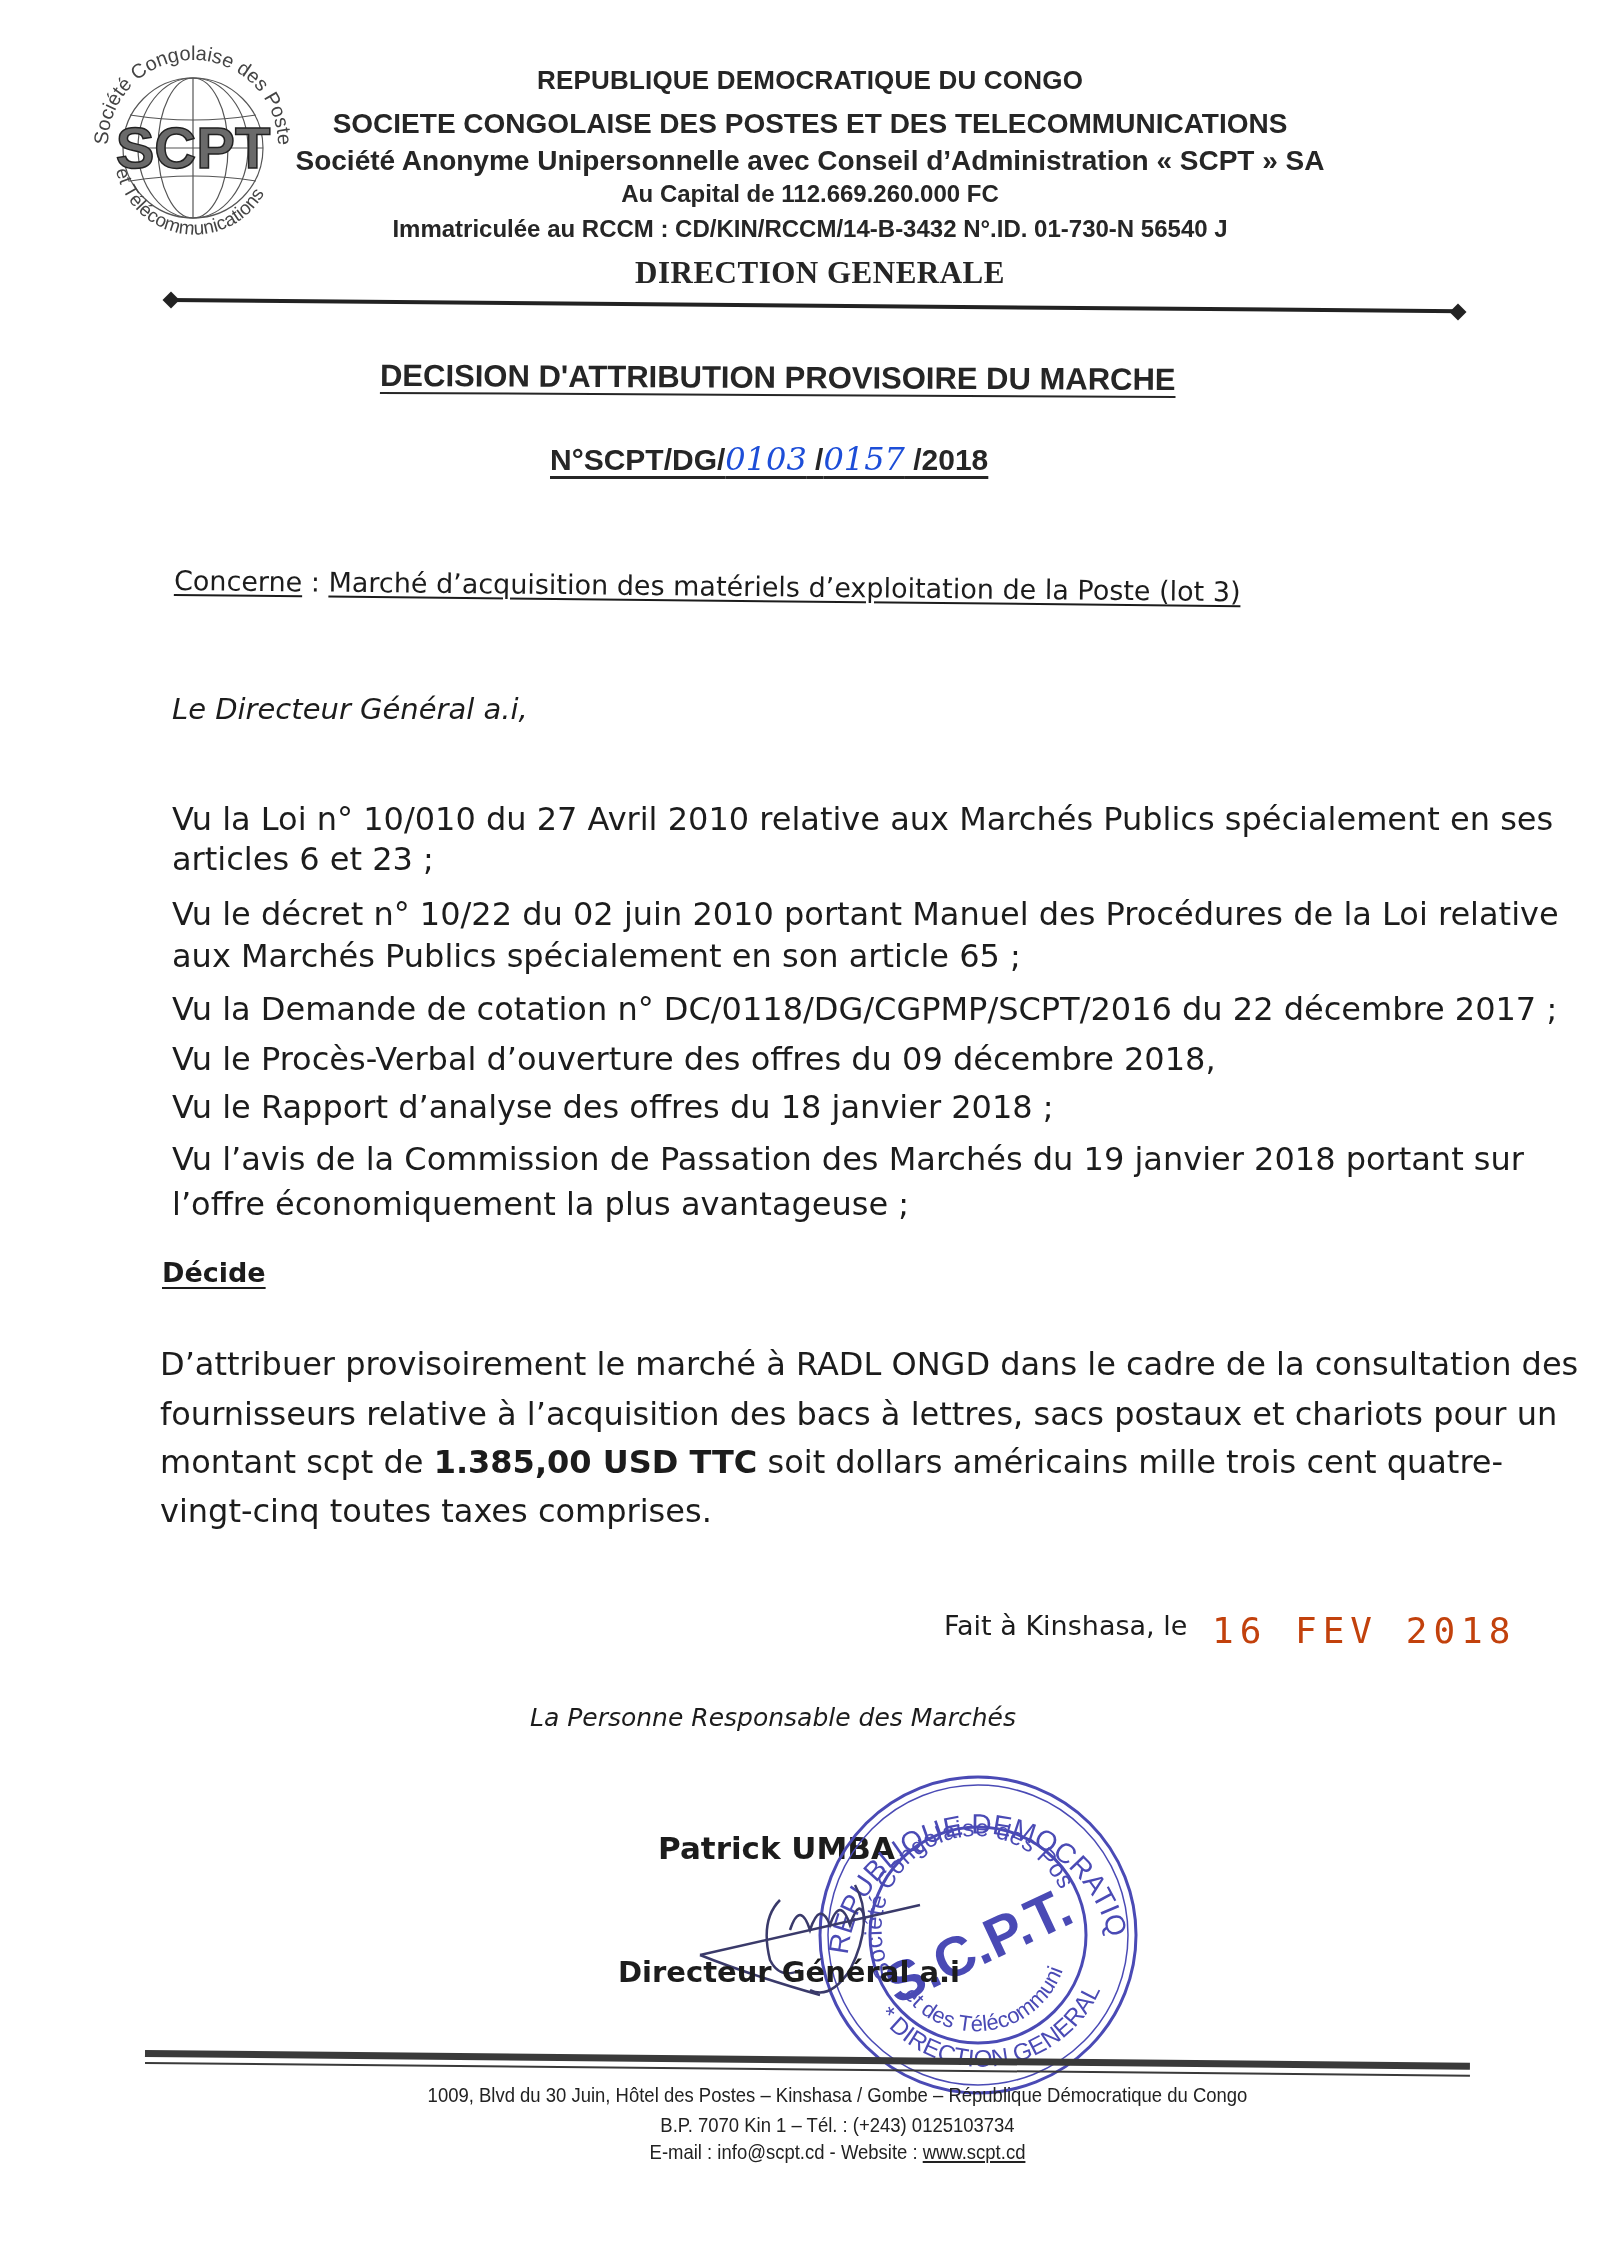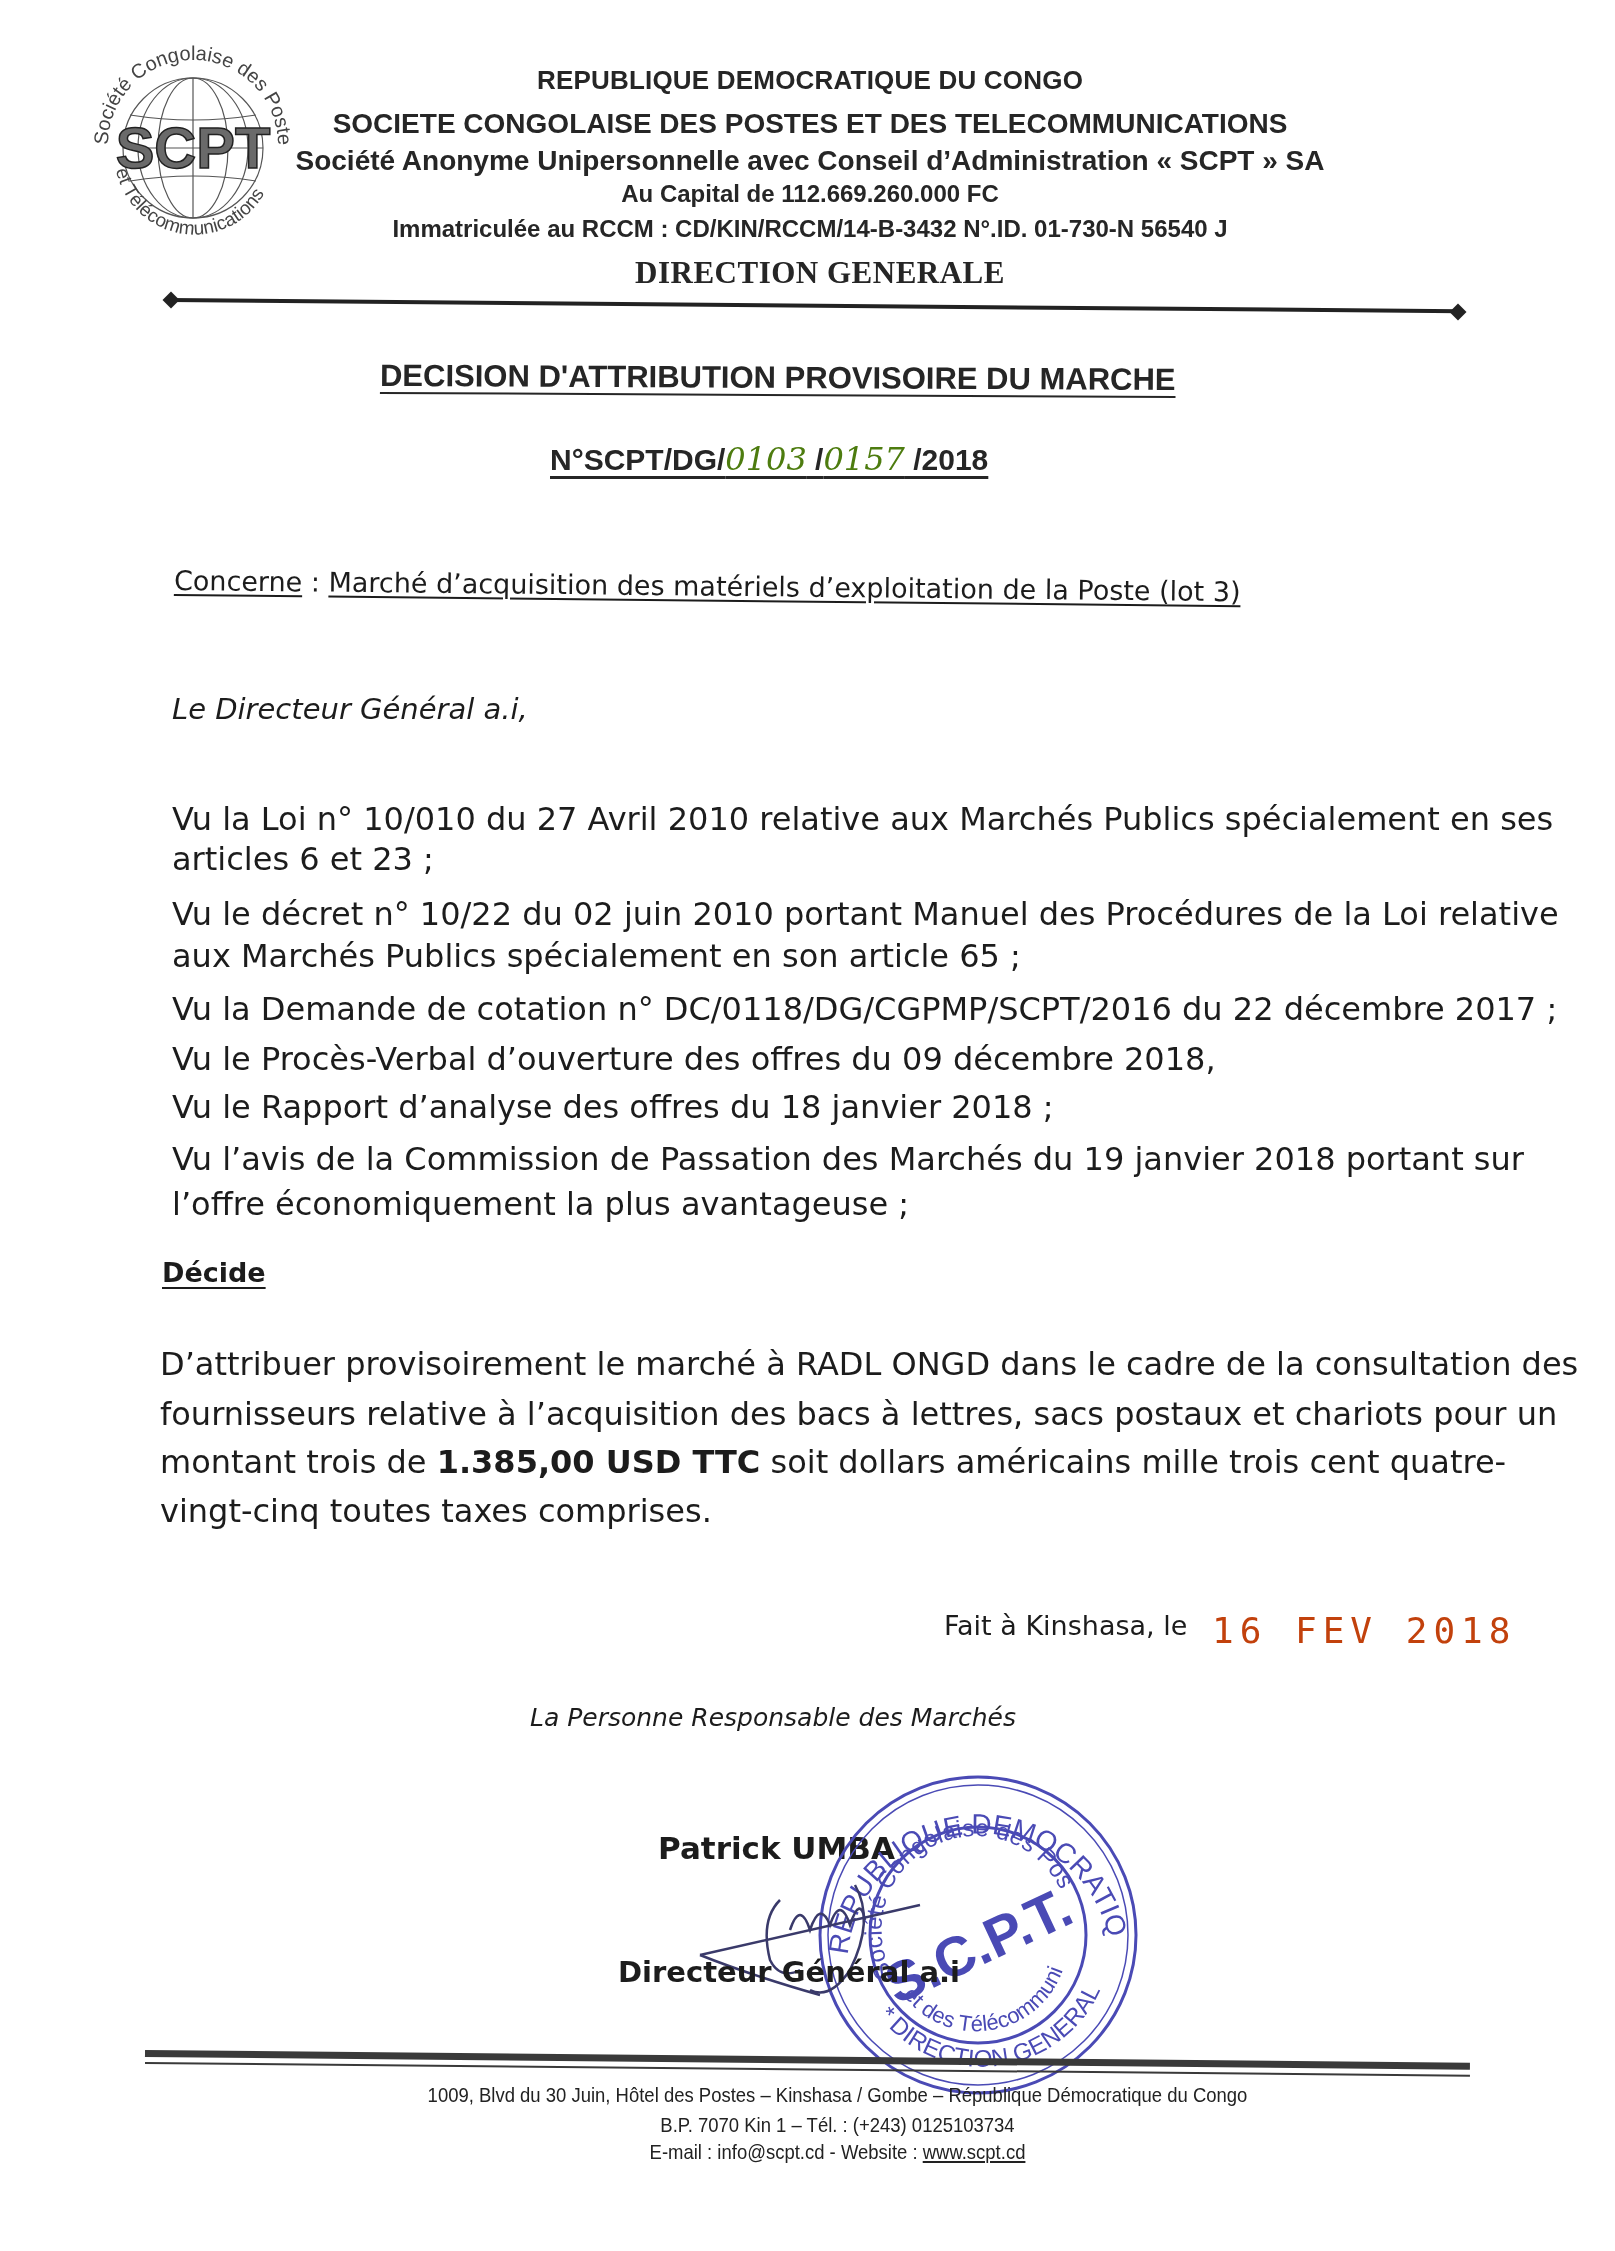--- a/index.html
+++ b/index.html
@@ -11,21 +11,21 @@
   #h1 { top: 65px; font-size: 26px; left: 230px; width: 1160px; letter-spacing: 0.2px; }
   #h2 { top: 108px; font-size: 28px; left: 200px; width: 1220px; }
   #h3 { top: 145px; font-size: 28px; left: 200px; width: 1220px; font-weight: bold; }
   #h4 { top: 180px; font-size: 24px; left: 200px; width: 1220px; }
   #h5 { top: 215px; font-size: 24px; left: 200px; width: 1220px; }
   #h6 { top: 255px; font-size: 31px; left: 210px; width: 1220px; font-family: "Liberation Serif", serif; font-weight: bold; letter-spacing: 0.5px; }
   .rule-top { left: 170px; top: 298px; width: 1290px; height: 4px; background: #222; transform: rotate(0.5deg); transform-origin: left center; }
   .diamond { width: 12px; height: 12px; background: #222; transform: rotate(45deg); }
   #title { top: 360px; left: 380px; font-size: 31px; font-weight: bold; color: #262626; text-decoration: underline; text-decoration-thickness: 2px; text-underline-offset: 6px; font-family: "Liberation Sans", sans-serif; white-space: nowrap; transform: rotate(0.3deg); }
   #ref { top: 440px; left: 550px; font-size: 30px; font-weight: bold; color: #262626; text-decoration: underline; text-underline-offset: 6px; font-family: "Liberation Sans", sans-serif; white-space: nowrap; }
-  #ref .hand { color: #4d7c0f; font-family: "DejaVu Serif", serif; font-weight: normal; font-style: italic; font-size: 32px; }
+  #ref .hand { color: #1d4ed8; font-family: "DejaVu Serif", serif; font-weight: normal; font-style: italic; font-size: 32px; }
   #concerne { top: 565px; left: 174px; font-size: 27px; transform: rotate(0.6deg); transform-origin: left center; }
   .u { text-decoration: underline; text-underline-offset: 4px; }
   #director { top: 692px; left: 172px; font-size: 29px; font-style: italic; }
   .para { left: 172px; font-size: 32px; }
   #decide { top: 1257px; left: 162px; font-size: 27px; font-weight: bold; text-decoration: underline; text-underline-offset: 5px; text-align: right; }
   #fait { top: 1610px; left: 944px; font-size: 27px; }
   #date-stamp { top: 1610px; left: 1212px; font-size: 36px; color: #c2410c; letter-spacing: 6px; font-family: "DejaVu Sans Mono", monospace; }
   #resp { top: 1703px; left: 530px; font-size: 25px; font-style: italic; }
   #name { top: 1830px; left: 658px; font-size: 31px; font-weight: bold; }
   #role { top: 1955px; left: 610px; font-size: 29px; font-weight: bold; margin-left: 8px; }
@@ -92,21 +92,21 @@
 <div class="abs para body-font" style="top:1040px;">Vu le Procès-Verbal d’ouverture des offres du 09 décembre 2018,</div>
 <div class="abs para body-font" style="top:1088px;">Vu le Rapport d’analyse des offres du 18 janvier 2018 ;</div>
 <div class="abs para body-font" style="top:1140px;">Vu l’avis de la Commission de Passation des Marchés du 19 janvier 2018 portant sur</div>
 <div class="abs para body-font" style="top:1185px;">l’offre économiquement la plus avantageuse ;</div>
 
 <div id="decide" class="abs body-font">Décide</div>
 
 <div class="abs para body-font" style="top:1345px; left:160px;">D’attribuer provisoirement le marché à RADL ONGD dans le cadre de la consultation des</div>
 <div class="abs para body-font" style="top:1395px; left:160px;">fournisseurs  relative à l’acquisition  des bacs à lettres, sacs postaux et chariots pour un</div>
 <div class="abs para body-font" style="top:1443px; left:160px;">
-  <span>montant trois de </span><b>1.385,00 USD TTC</b><span> soit dollars américains mille trois cent quatre-</span>
+  <span>montant scpt de </span><b>1.385,00 USD TTC</b><span> soit dollars américains mille trois cent quatre-</span>
 </div>
 <div class="abs para body-font" style="top:1492px; left:160px;">vingt-cinq toutes taxes comprises.</div>
 
 <div id="fait" class="abs body-font">Fait à Kinshasa, le</div>
 <div id="date-stamp" class="abs">16 FEV 2018</div>
 
 <div id="resp" class="abs body-font">La Personne Responsable des Marchés</div>
 
 <div id="name" class="abs body-font">Patrick UMBA</div>
 

